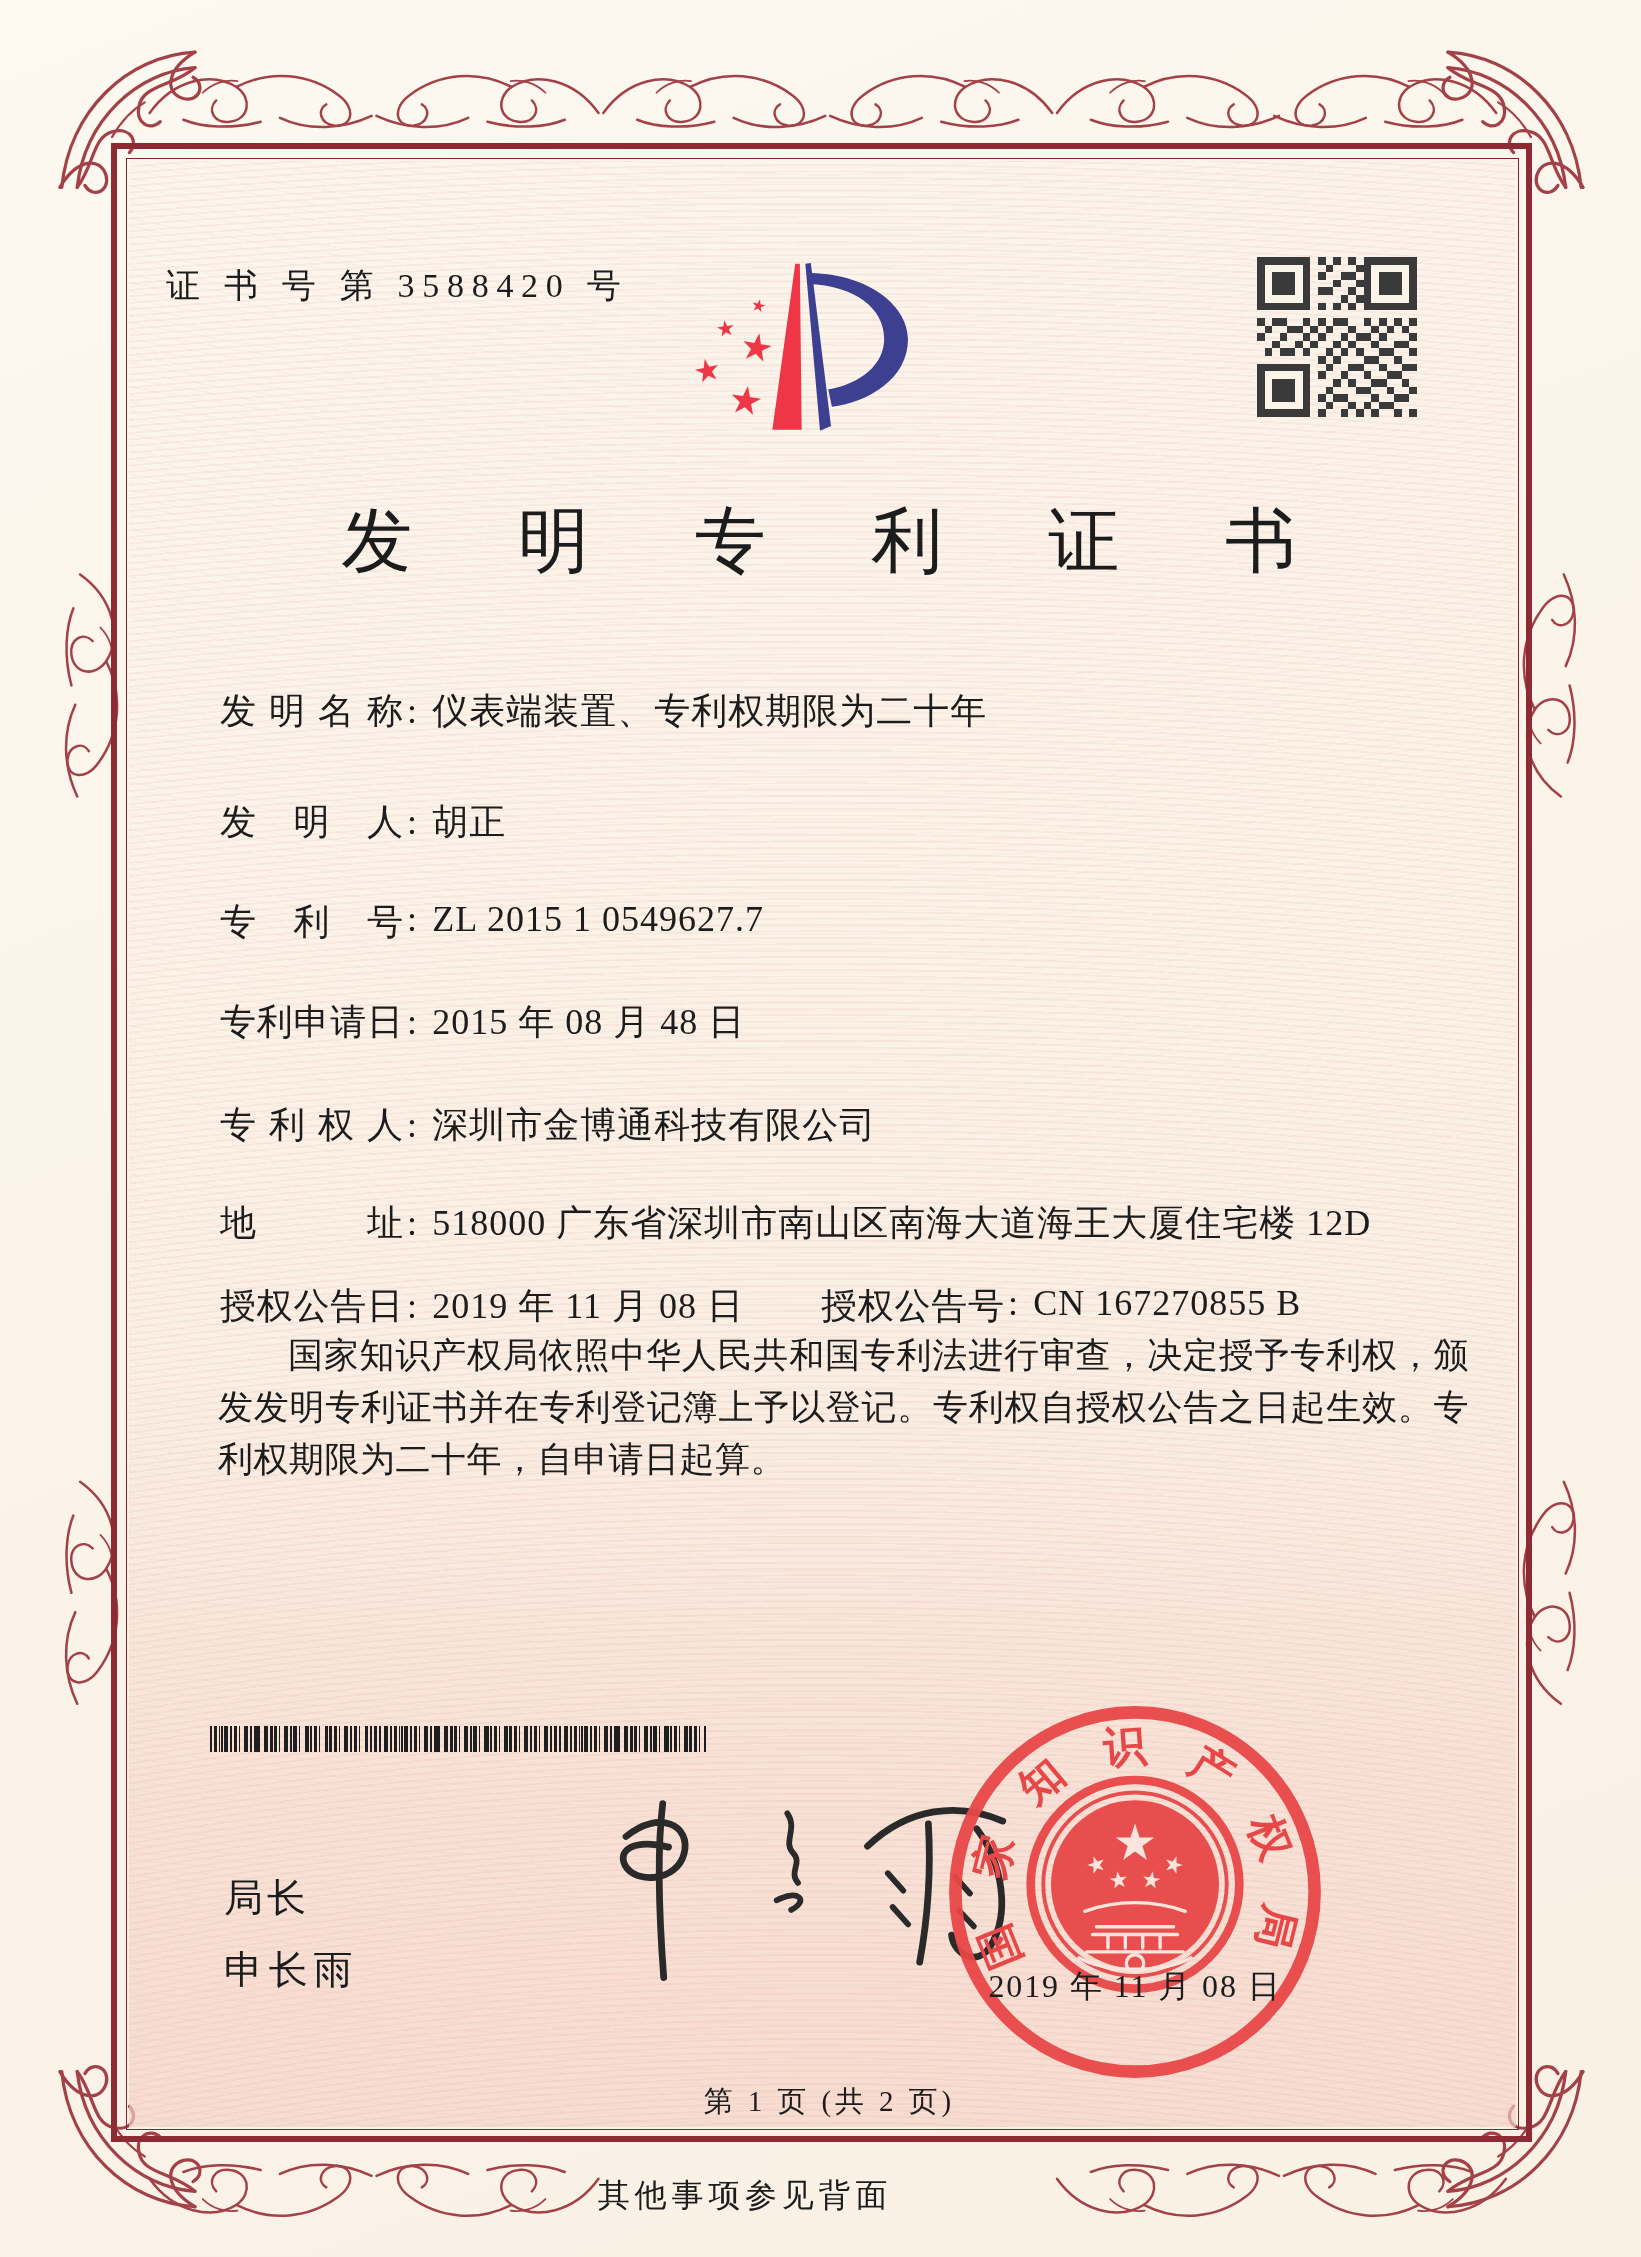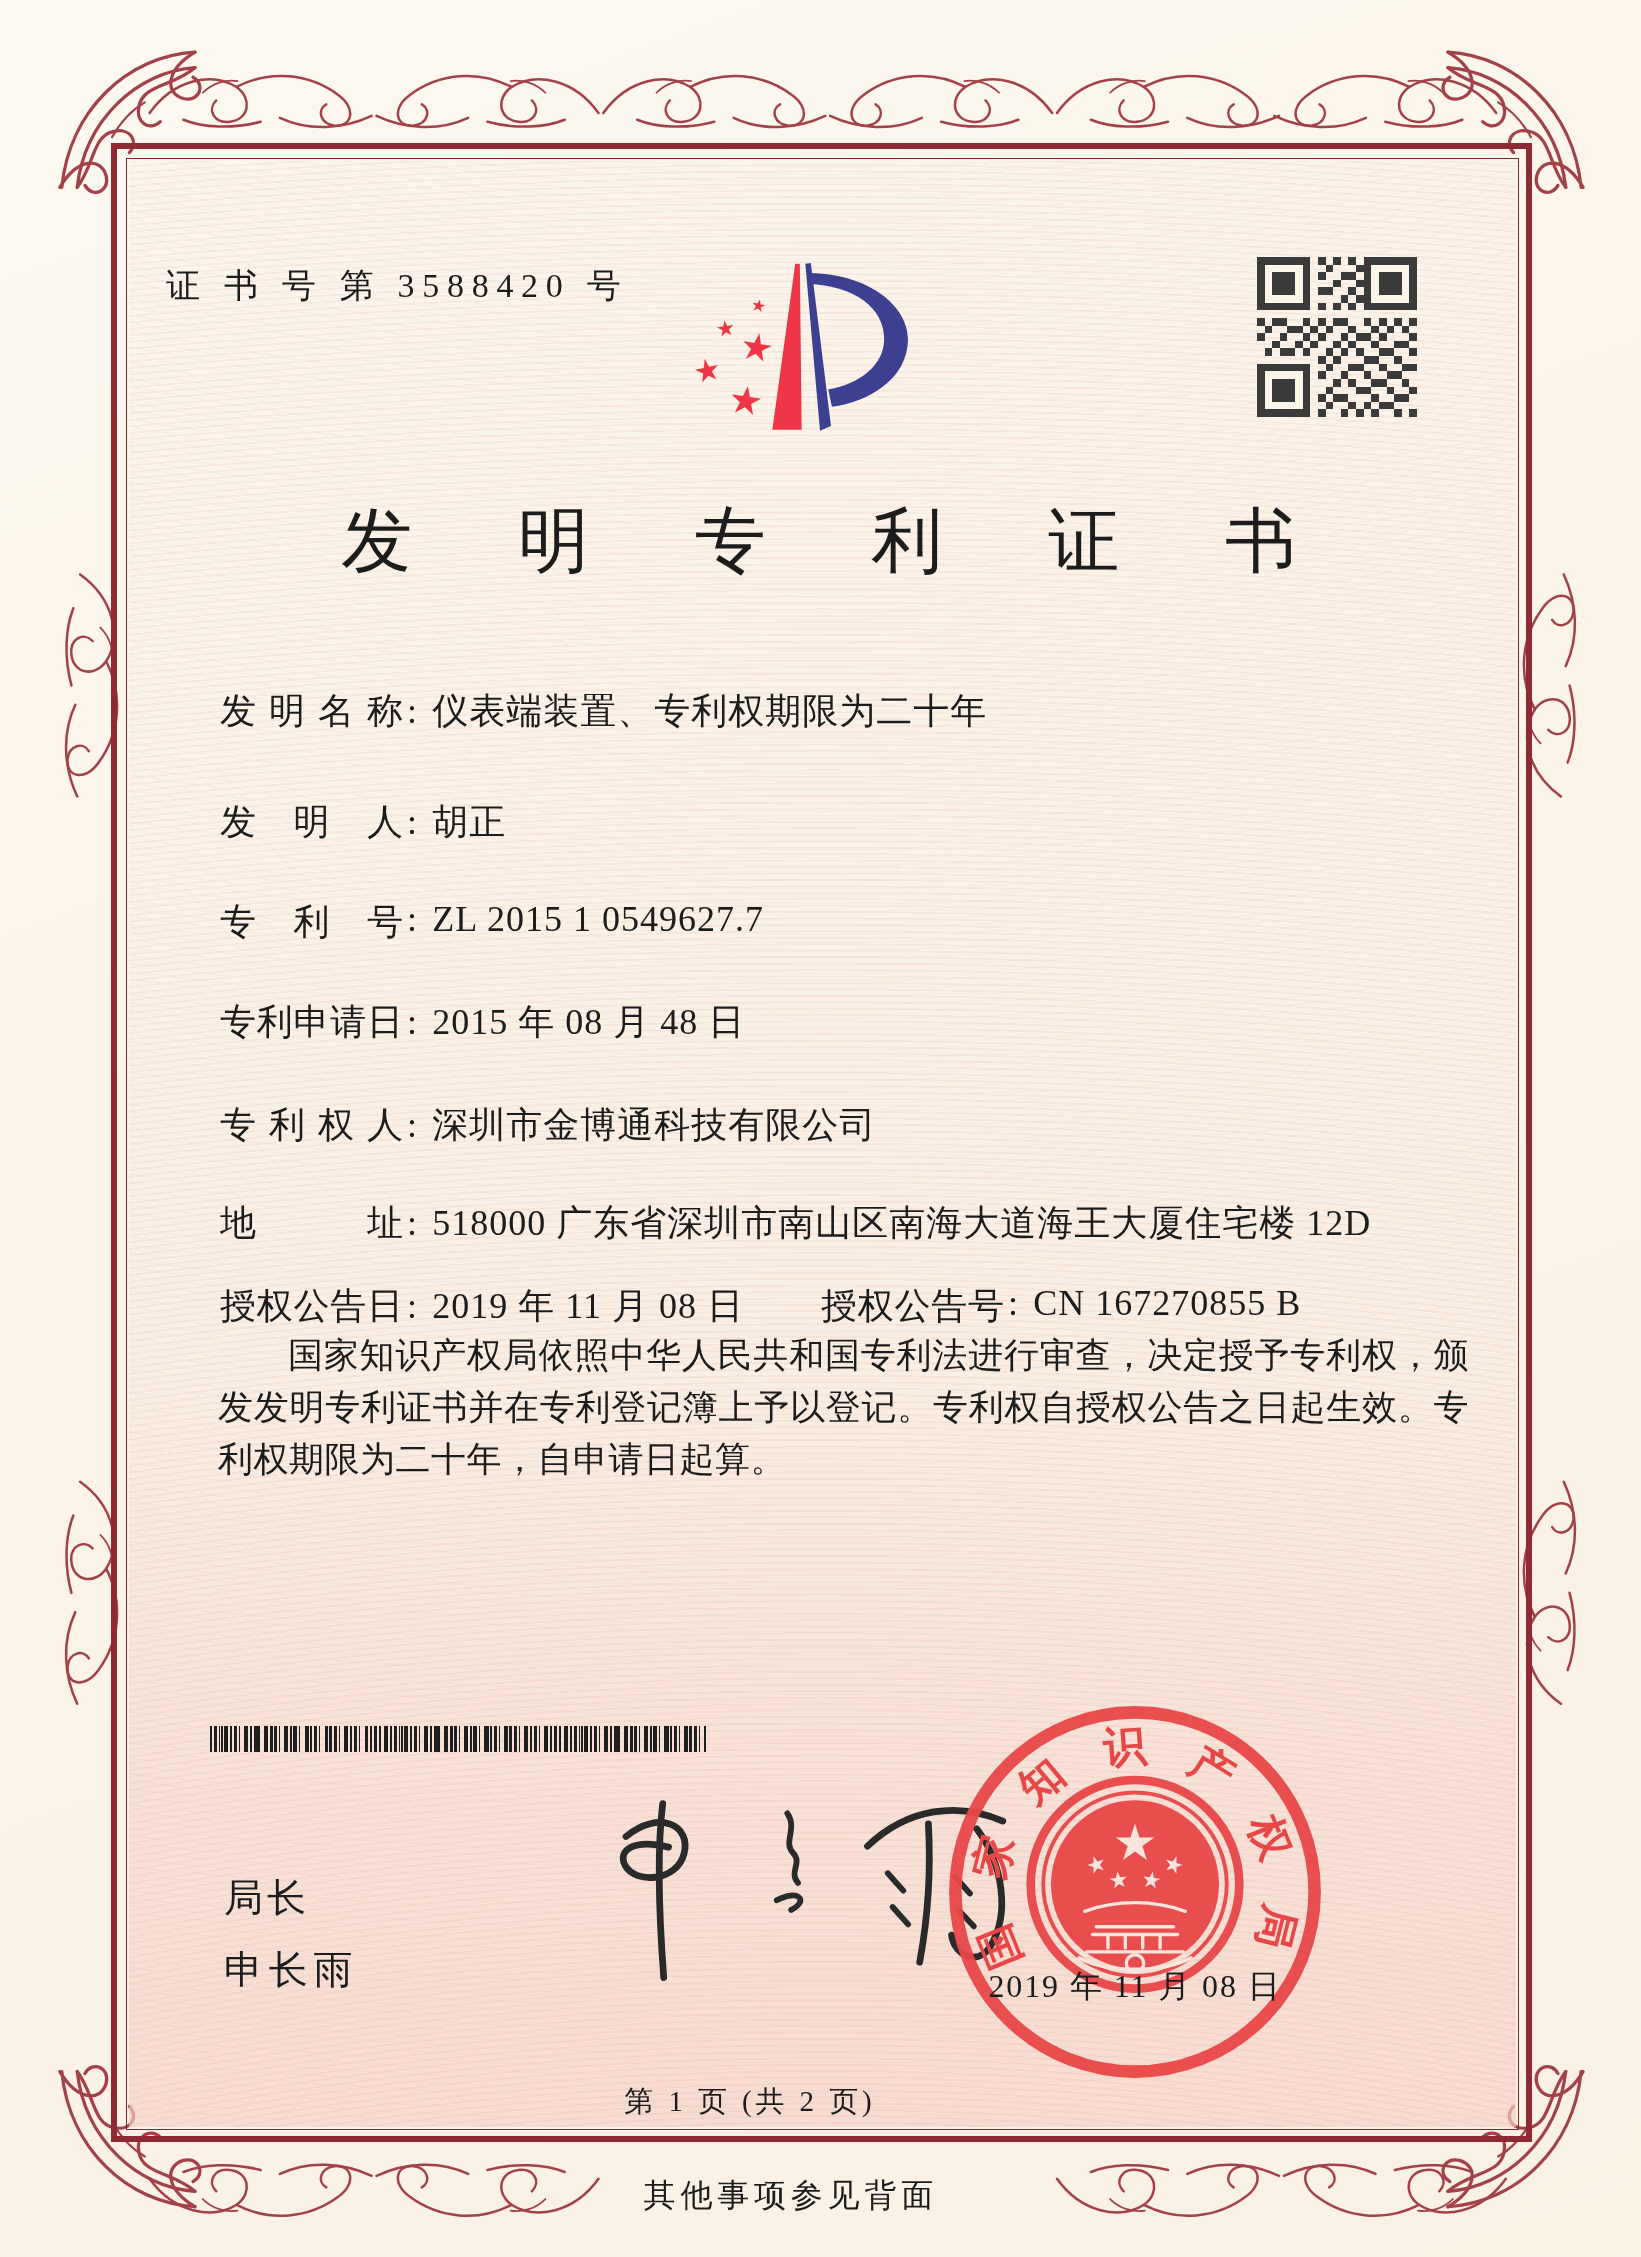--- a/index.html
+++ b/index.html
@@ -53,22 +53,22 @@
 
   
   .seal{left:938px;top:1695px;width:394px;height:394px;}
   .seal svg{position:absolute;left:0;top:0;}
   .sealchar{position:absolute;left:50%;top:50%;width:50px;height:50px;margin:-25px 0 0 -25px;
     text-align:center;line-height:50px;font-size:43px;font-weight:700;color:#e84747;}
   .seal-date{position:absolute;left:0;top:270px;width:100%;text-align:center;
     font-size:32px;letter-spacing:1.9px;color:#1d1d1d;}
 
   
-  .page-info{left:557px;top:2082px;width:386px;text-align:center;font-size:29px;letter-spacing:3.9px;}
-  .back-note{left:552px;top:2174px;width:386px;text-align:right;font-size:32px;letter-spacing:4.8px;}
+  .page-info{left:569px;top:2082px;width:386px;text-align:right;font-size:29px;letter-spacing:3.9px;}
+  .back-note{left:552px;top:2174px;width:386px;text-align:center;font-size:32px;letter-spacing:4.8px;}
 
   .ornaments{left:0;top:0;width:1641px;height:2257px;pointer-events:none;}
 </style>
 </head>
 <body>
 
 <svg class="abs ornaments" width="1641" height="2257" viewBox="0 0 1700 2338">
   <defs>
     <g id="corner" fill="none" stroke="#a34149" stroke-width="3.4" stroke-linecap="round">
       <path d="M150 10 C80 14 20 70 12 150"></path>

